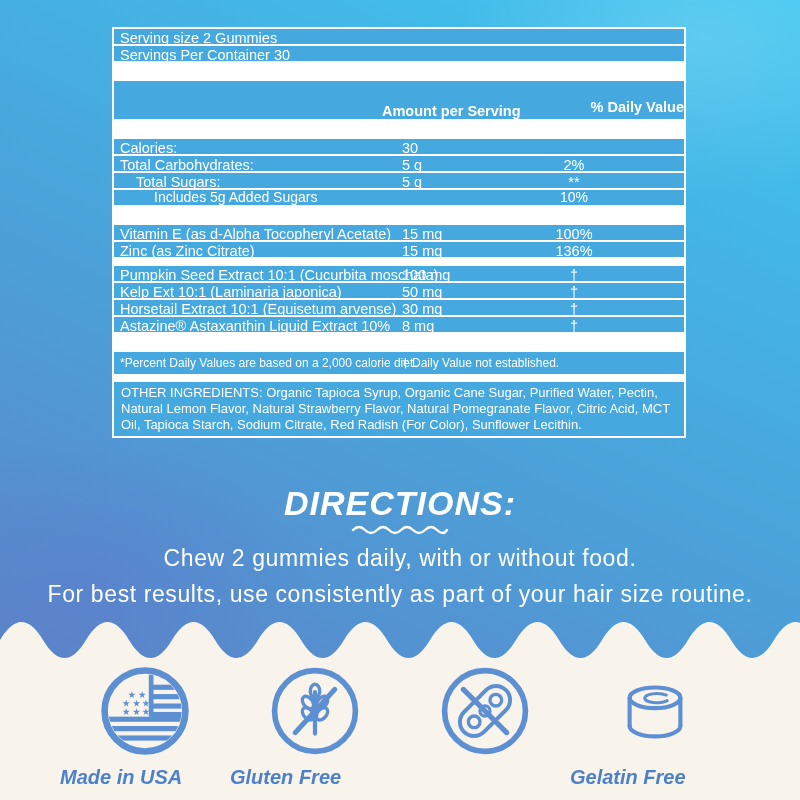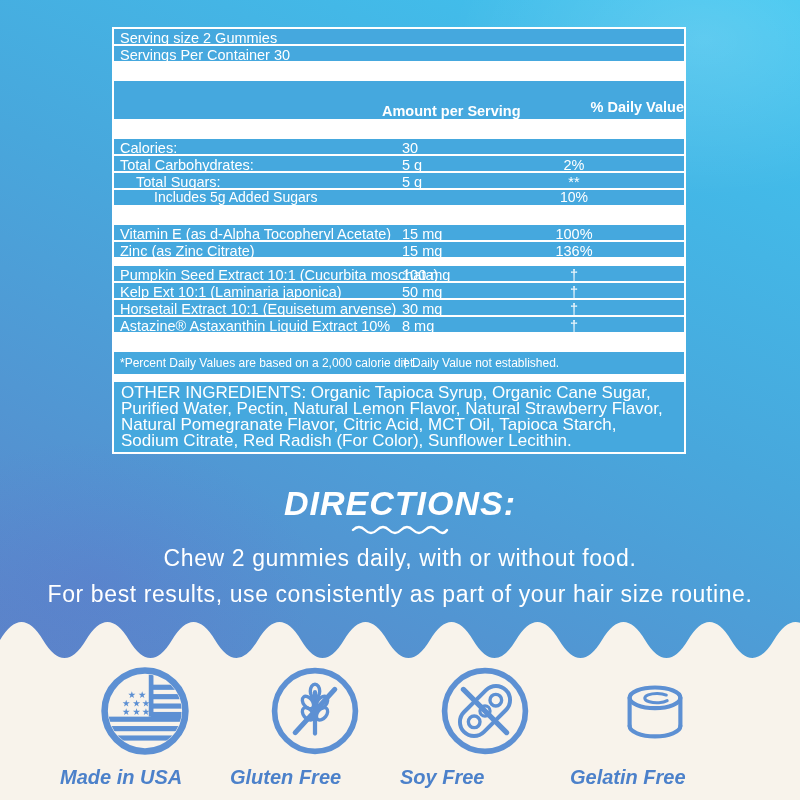--- a/index.html
+++ b/index.html
@@ -26,21 +26,21 @@
   .ind0{padding-left:6px;}
   .ind1{padding-left:22px;}
   .ind2{padding-left:40px;}
   .amt{position:absolute;left:288px;top:0;}
   .pct{position:absolute;left:350px;top:0;width:220px;text-align:center;}
   .hdr .hamt{position:absolute;left:268px;bottom:0;}
   .hdr .hpct{position:absolute;left:350px;bottom:4px;width:220px;text-align:right;}
   .foot{height:22px;line-height:22px;font-size:12px;}
   .foot .fleft{padding-left:6px;}
   .foot .fright{position:absolute;left:288px;top:0;}
-  .ingr{padding:3px 7px;font-size:17px;line-height:16px;}
+  .ingr{padding:3px 7px;font-size:13px;line-height:16px;}
   
   .directions{position:absolute;left:0;top:484px;width:800px;text-align:center;color:#fff;}
   .dir-head{font-size:34px;font-weight:700;font-style:italic;letter-spacing:1px;}
   .squiggle{display:block;margin:2px auto 10px auto;}
   .dir-line{font-size:23px;letter-spacing:0.6px;white-space:nowrap;margin-top:9px;}
   
   .badges{position:absolute;left:60px;top:664px;width:680px;display:flex;}
   .badge{flex:1;text-align:left;}
   .badge svg{display:block;margin:0 auto;}
   .badge-label{margin-top:8px;font-size:20px;font-weight:700;font-style:italic;color:#4c81ca;}
@@ -206,21 +206,20 @@
       <svg width="94" height="94" viewBox="0 0 100 100">
         <g fill="none" stroke="#5d90d3" stroke-linecap="round">
           <circle cx="50" cy="50" r="43" stroke-width="6"></circle>
           <rect x="35" y="18.5" width="30" height="63" rx="15" stroke-width="4.2" transform="rotate(45 50 50)"></rect>
           <circle cx="38.5" cy="61.5" r="6.2" stroke-width="3.6"></circle>
           <circle cx="50" cy="50" r="5.4" stroke-width="3.4"></circle>
           <circle cx="61.5" cy="38.5" r="6.2" stroke-width="3.6"></circle>
           <line x1="27" y1="27" x2="73" y2="73" stroke-width="5.5"></line>
         </g>
       </svg>
-      <div class="badge-label">Soy Free</div>
     </div>
 
     <div class="badge">
       <svg width="94" height="94" viewBox="0 0 100 100">
         <g fill="none" stroke="#5d90d3" stroke-linecap="round">
           <ellipse cx="50" cy="36" rx="27" ry="11" stroke-width="4.4"></ellipse>
           <line x1="23" y1="36" x2="23" y2="66" stroke-width="4.4"></line>
           <line x1="77" y1="36" x2="77" y2="66" stroke-width="4.4"></line>
           <path d="M23,66 A27,11 0 0 0 77,66" stroke-width="4.4"></path>
           <path d="M62,33 A13,5 0 1 0 63,39" stroke-width="3.2"></path>

